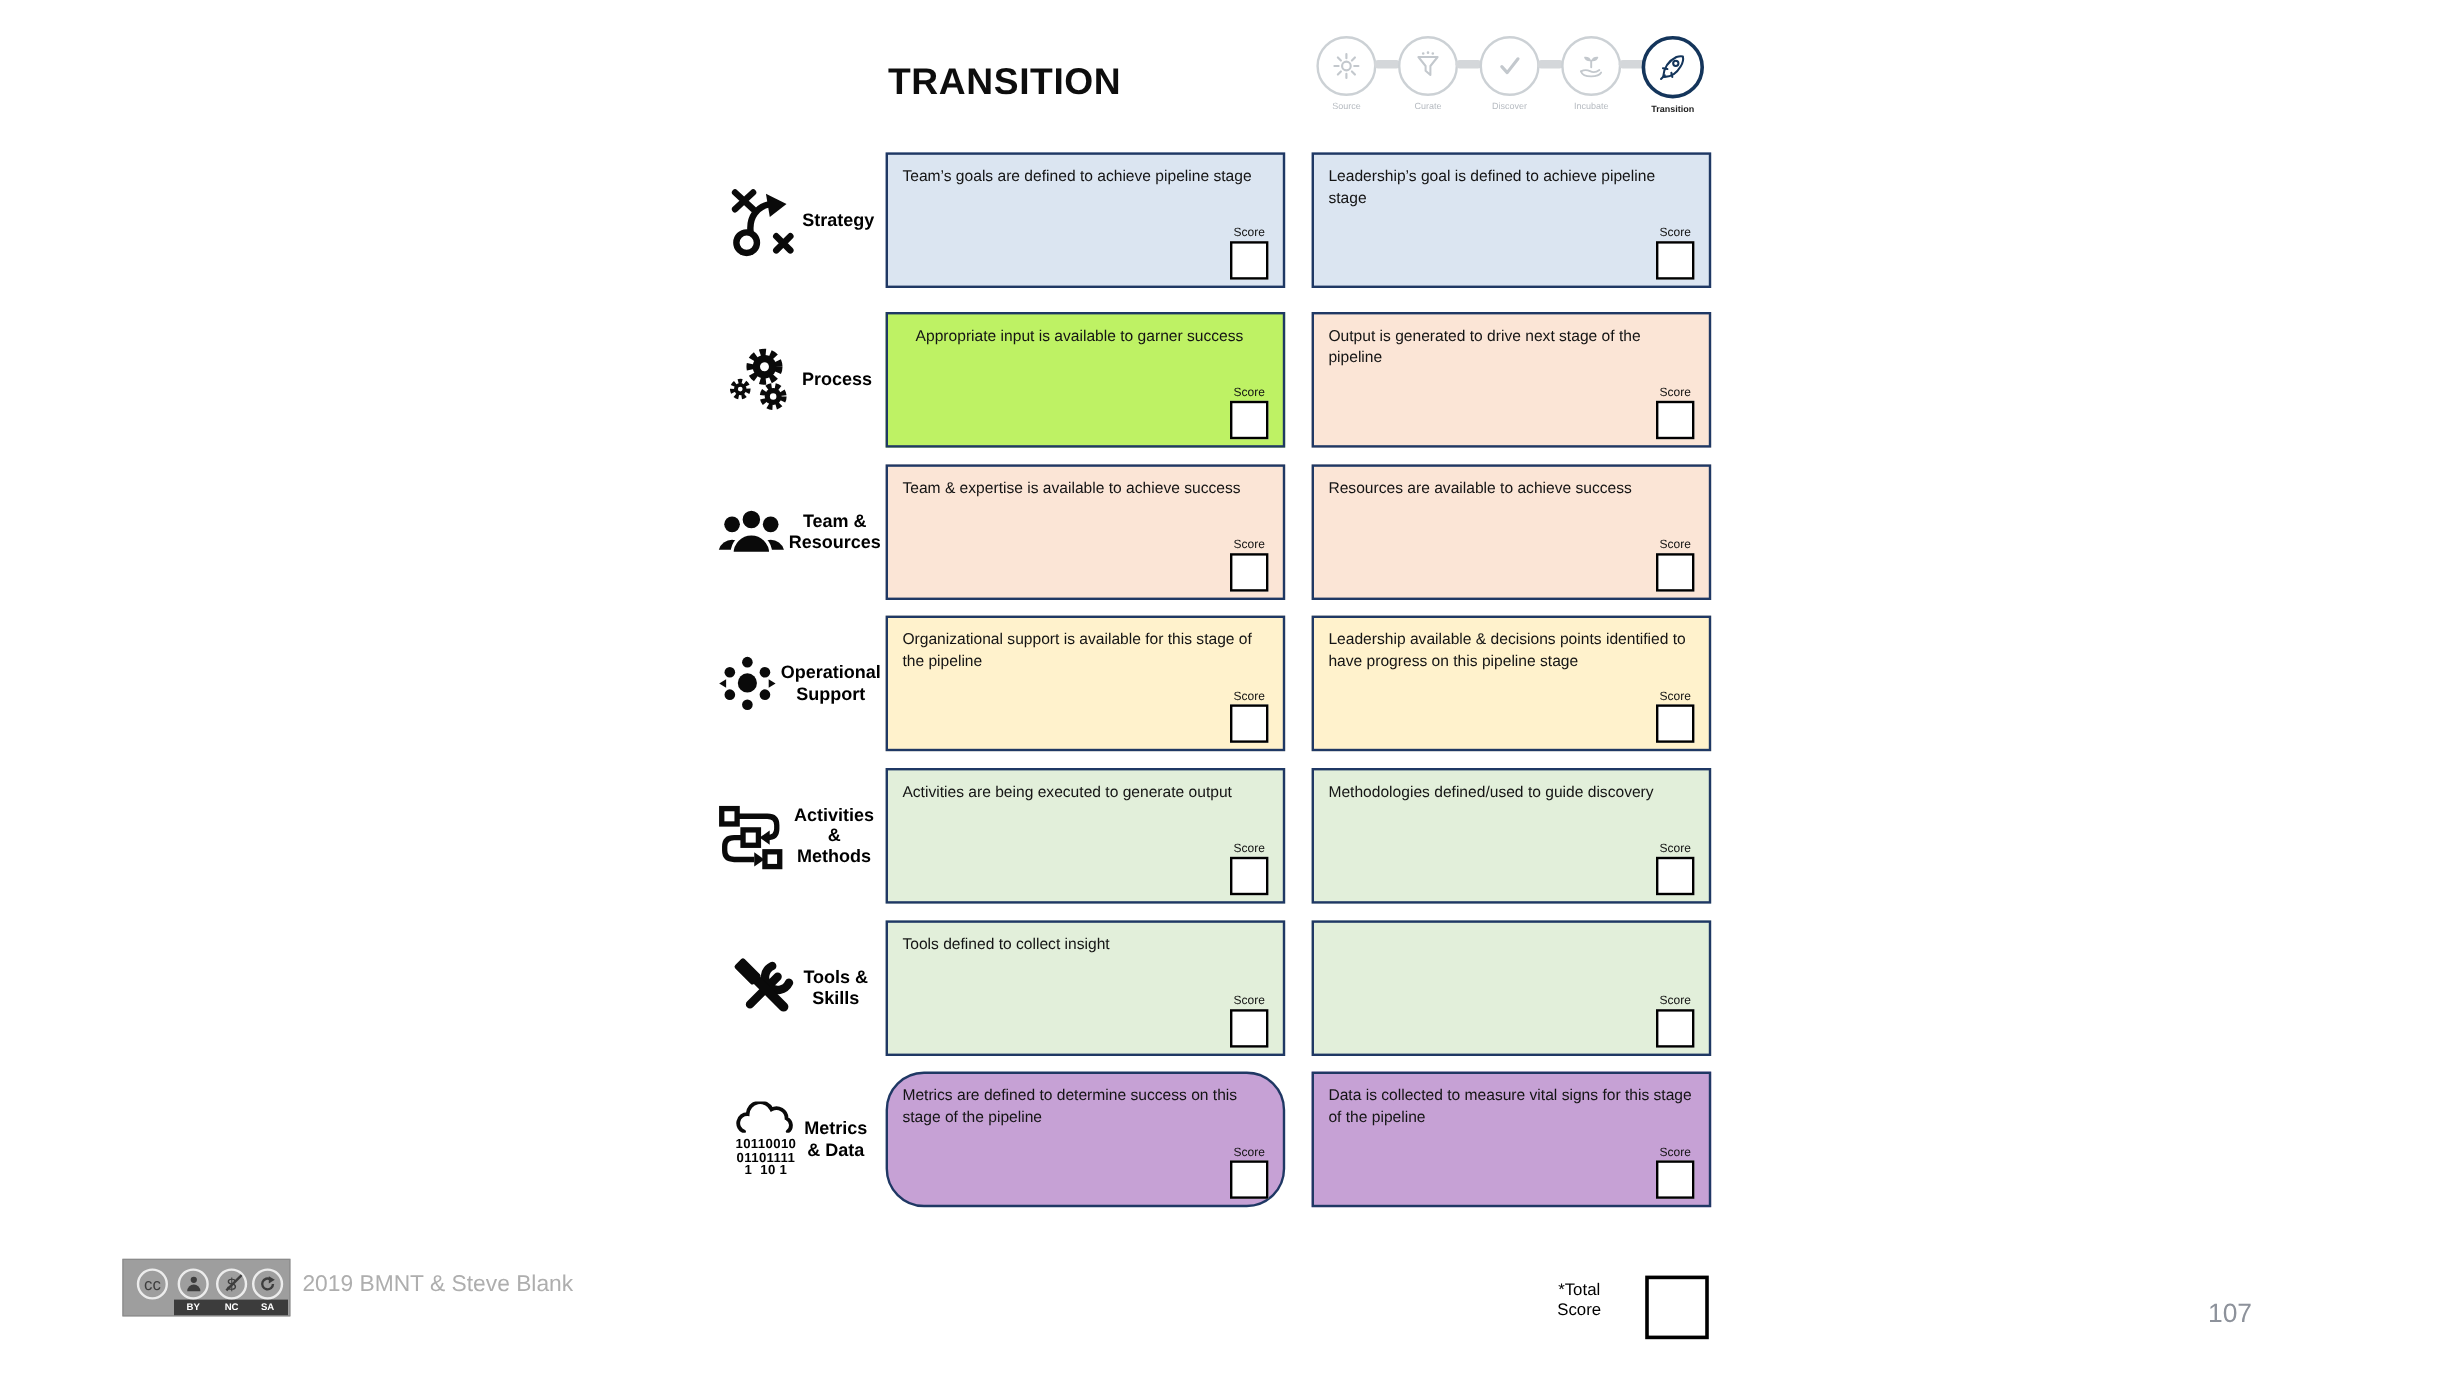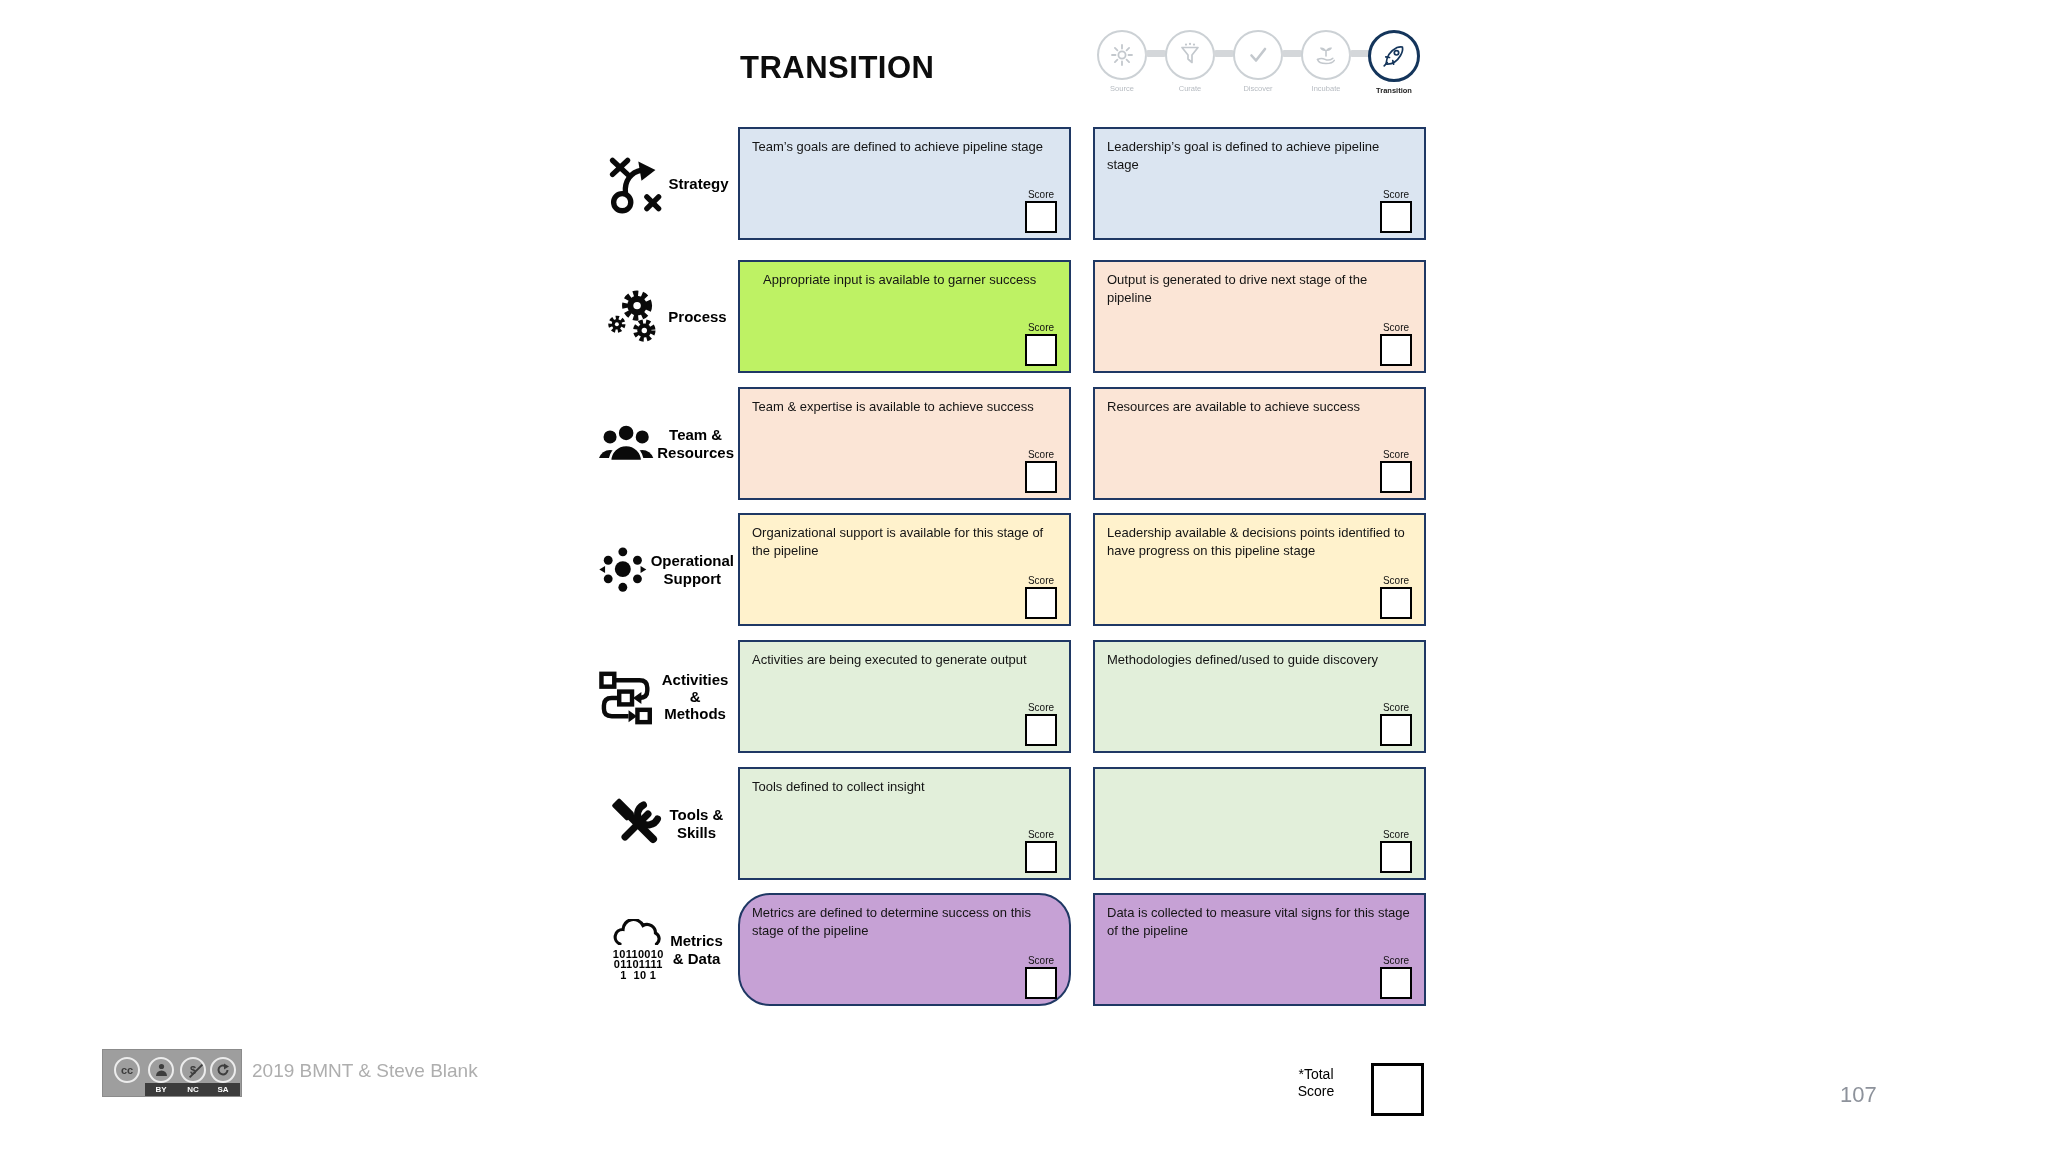--- a/index.html
+++ b/index.html
@@ -37,21 +37,21 @@
 
   .micon .bits{font-size:11px;font-weight:800;line-height:10.5px;color:#000;text-align:center;
                white-space:pre;letter-spacing:.3px;}
 
   
   .ccbadge{position:absolute;left:102px;top:1049px;width:140px;height:48px;background:#9e9e9e;
            border:1px solid #8b8b8b;box-sizing:border-box;}
   .ccband{position:absolute;left:42px;top:33px;width:95px;height:13px;background:#3c3c3c;}
   .cccircle{position:absolute;top:7px;width:26px;height:26px;border:2.5px solid #ececec;
             border-radius:50%;box-sizing:border-box;display:flex;align-items:center;
-            justify-content:center;color:#3d3d3d;font-weight:700;font-size:11px;text-align:center;}
+            justify-content:center;color:#3d3d3d;font-weight:400;font-size:14px;text-align:center;}
   .cclbl{position:absolute;top:35px;width:26px;text-align:center;font-size:8px;font-weight:700;
          color:#fff;}
   .nc-slash{position:relative;}
   .nc-slash::after{content:"";position:absolute;left:-3px;top:6px;width:18px;height:2px;
                    background:#3d3d3d;transform:rotate(-45deg);}
   .attrib{position:absolute;left:252px;top:1060px;font-size:19px;color:#aeaeae;}
   .totalwrap{position:absolute;left:1272px;top:1066px;width:88px;text-align:center;
              font-size:14px;line-height:1.22;color:#000;}
   .totalbox{position:absolute;left:1371px;top:1063px;width:53px;height:53px;background:#fff;
             border:3px solid #000;box-sizing:border-box;}

